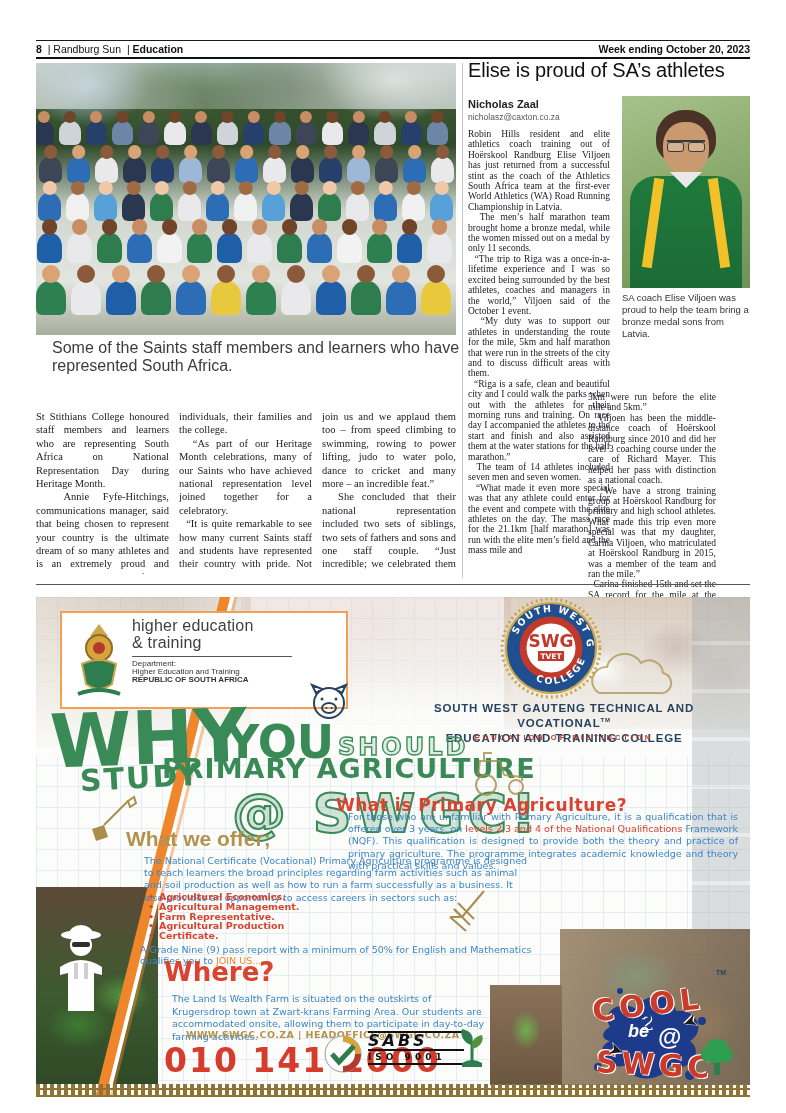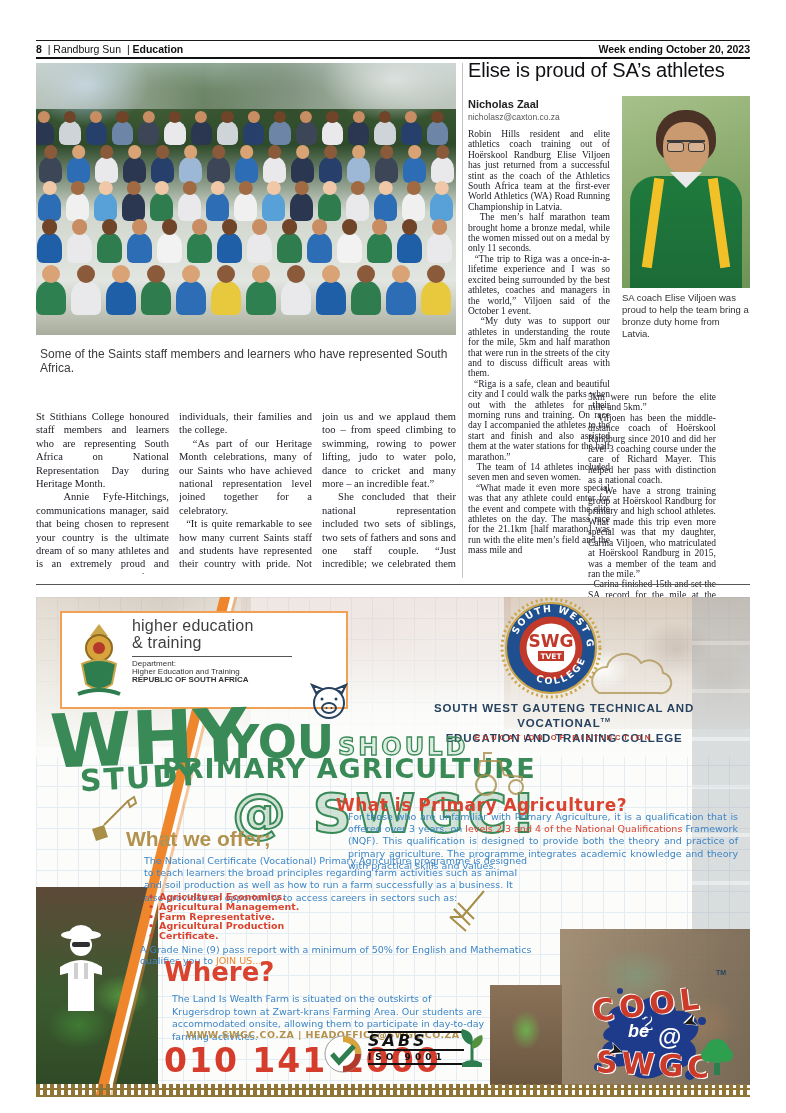--- a/index.html
+++ b/index.html
@@ -17,21 +17,21 @@
   
   .group-photo{left:36px;top:63px;width:420px;height:272px;overflow:hidden;
     background:
       radial-gradient(90px 60px at 12% 8%,#9dbcd4 0%,rgba(157,188,212,0) 70%),
       radial-gradient(120px 70px at 85% 6%,#cfd6d2 0%,rgba(207,214,210,0) 60%),
       radial-gradient(80px 60px at 30% 14%,#3f5c35 0%,rgba(63,92,53,0) 70%),
       radial-gradient(110px 80px at 60% 10%,#2e4a2a 0%,rgba(46,74,42,0) 70%),
       linear-gradient(#74937f 0%,#3f5c35 10%,#2e4a2a 30%,#4d664343 55%,rgba(141,154,132,.25) 80%,#a8ad9c 100%);}
   .gp-band{position:absolute;left:0;top:0;width:100%;height:46px;
     background:linear-gradient(90deg,rgba(233,236,238,.7),rgba(180,196,178,.4) 40%,rgba(233,236,238,.75));}
-  .lead-caption{left:40px;top:339px;width:420px;font-size:12px;color:#3c3c3c;margin-top:8px;}
+  .lead-caption{left:52px;top:339px;width:420px;font-size:16px;color:#3c3c3c;}
   .lead-headline{left:36px;top:355px;width:422px;font-size:31px;font-weight:bold;
     letter-spacing:-1px;color:#17171a;white-space:nowrap;}
   .news-col{font-family:"Liberation Serif","DejaVu Serif",serif;text-align:justify;
     white-space:pre-wrap;color:#20202a;overflow:hidden;}
   .lead-col{top:410px;height:164px;font-size:10.5px;line-height:13.4px;}
   .lc1{left:36px;width:133px;} .lc2{left:179px;width:133px;} .lc3{left:322px;width:134px;}
 
   .v-divider{left:462px;top:63px;height:515px;border-left:1px solid #c6c6c6;width:0;}
   .bottom-rule{left:36px;top:584px;width:714px;border-top:1px solid #555;height:0;}
 
@@ -506,21 +506,21 @@
   <figure class="abs elise-photo" style="margin:0;">
     <div class="e-jacket"></div>
     <div class="e-hair"></div>
     <div class="e-face"></div>
     <div class="e-glasses">
         <i></i>
         <i></i>
       </div>
     <div class="e-collar"></div>
   </figure>
-  <div class="abs s-caption">SA coach Elise Viljoen was proud to help the team bring a bronze duty home from Latvia.</div>
+  <div class="abs s-caption">SA coach Elise Viljoen was proud to help the team bring a bronze medal sons from Latvia.</div>
   <div class="abs news-col side-col sc1">Robin Hills resident and elite athletics coach training out of Hoërskool Randburg Elise Viljoen has just returned from a successful stint as the coach of the Athletics South Africa team at the first-ever World Athletics (WA) Road Running Championship in Latvia.
   The men’s half marathon team brought home a bronze medal, while the women missed out on a medal by only 11 seconds.
   “The trip to Riga was a once-in-a-lifetime experience and I was so excited being surrounded by the best athletes, coaches and managers in the world,” Viljoen said of the October 1 event.
   “My duty was to support our athletes in understanding the route for the mile, 5km and half marathon that were run in the streets of the city and to discuss difficult areas with them.
   “Riga is a safe, clean and beautiful city and I could walk the parks when out with the athletes for their morning runs and training. On race day I accompanied the athletes to the start and finish and also assisted them at the water stations for the half marathon.”
   The team of 14 athletes included seven men and seven women.
   “What made it even more special was that any athlete could enter for the event and compete with the elite athletes on the day. The mass race for the 21.1km [half marathon] was run with the elite men’s field and the mass mile and</div>
   <div class="abs news-col side-col sc2">5km were run before the elite mile and 5km.”
   Viljoen has been the middle-distance coach of Hoërskool Randburg since 2010 and did her level 3 coaching course under the care of Richard Mayer. This helped her pass with distinction as a national coach.
   “We have a strong training group at Hoërskool Randburg for primary and high school athletes. What made this trip even more special was that my daughter, Carina Viljoen, who matriculated at Hoërskool Randburg in 2015, was a member of the team and ran the mile.”

